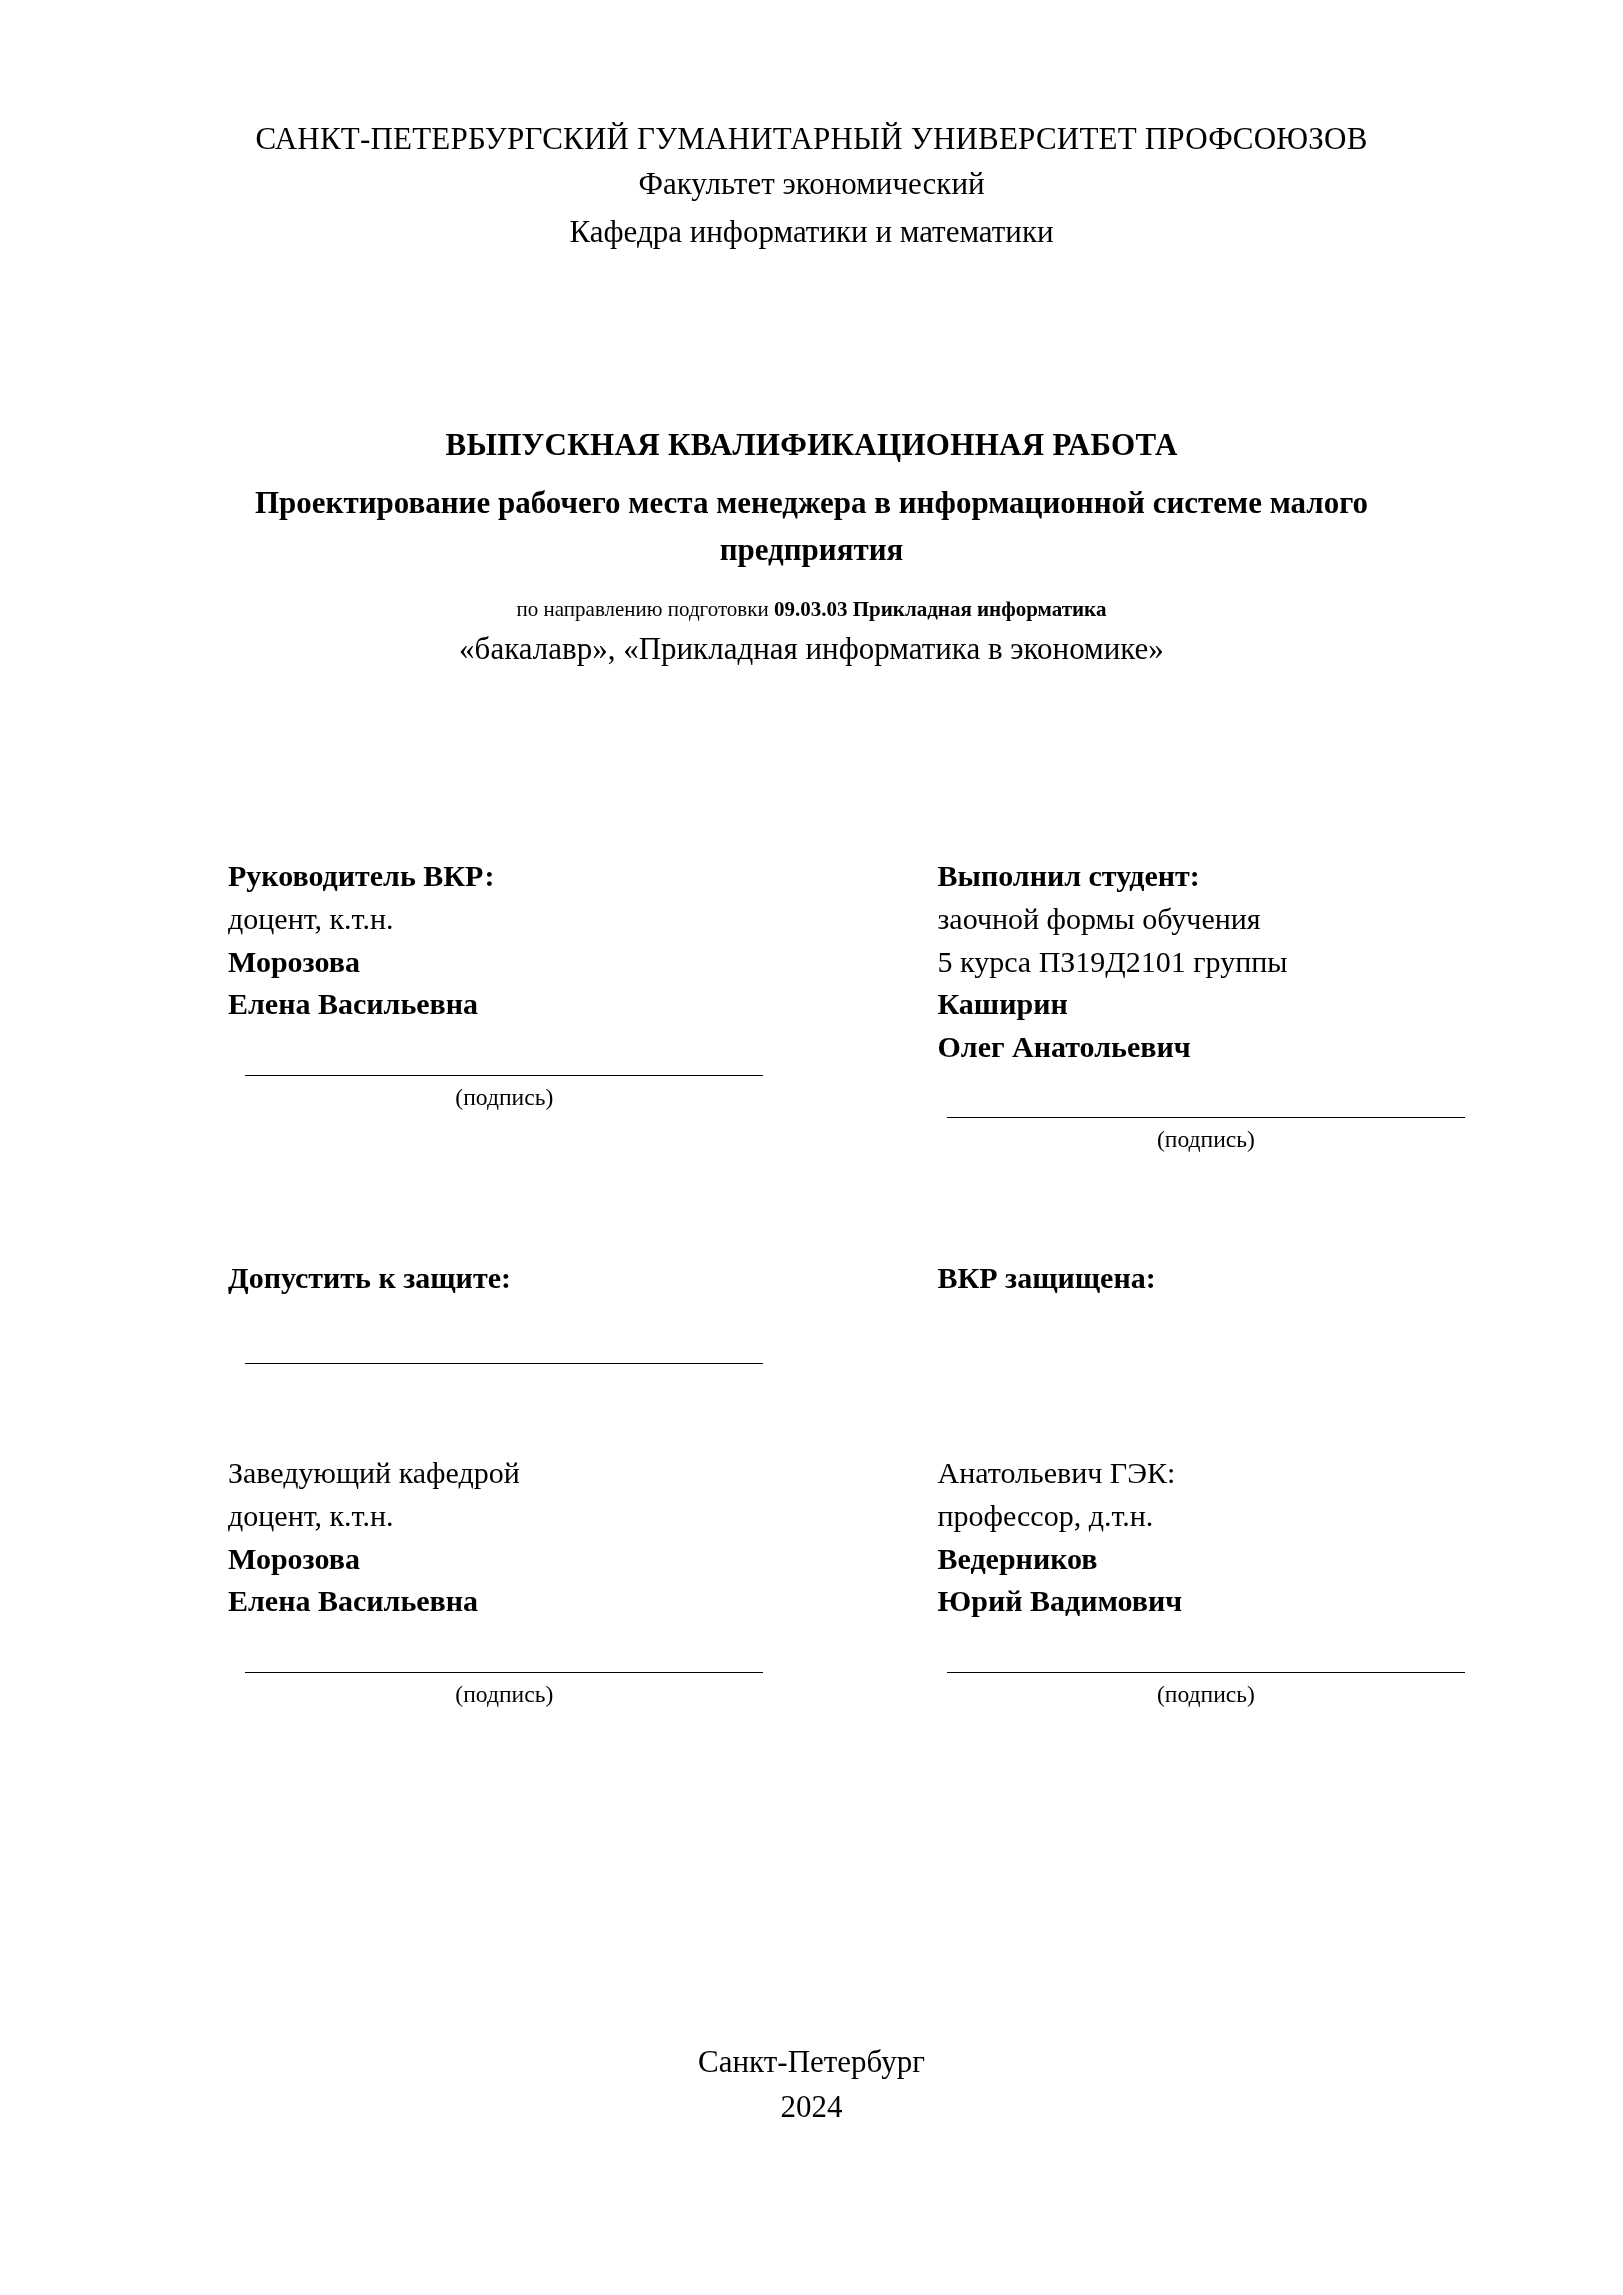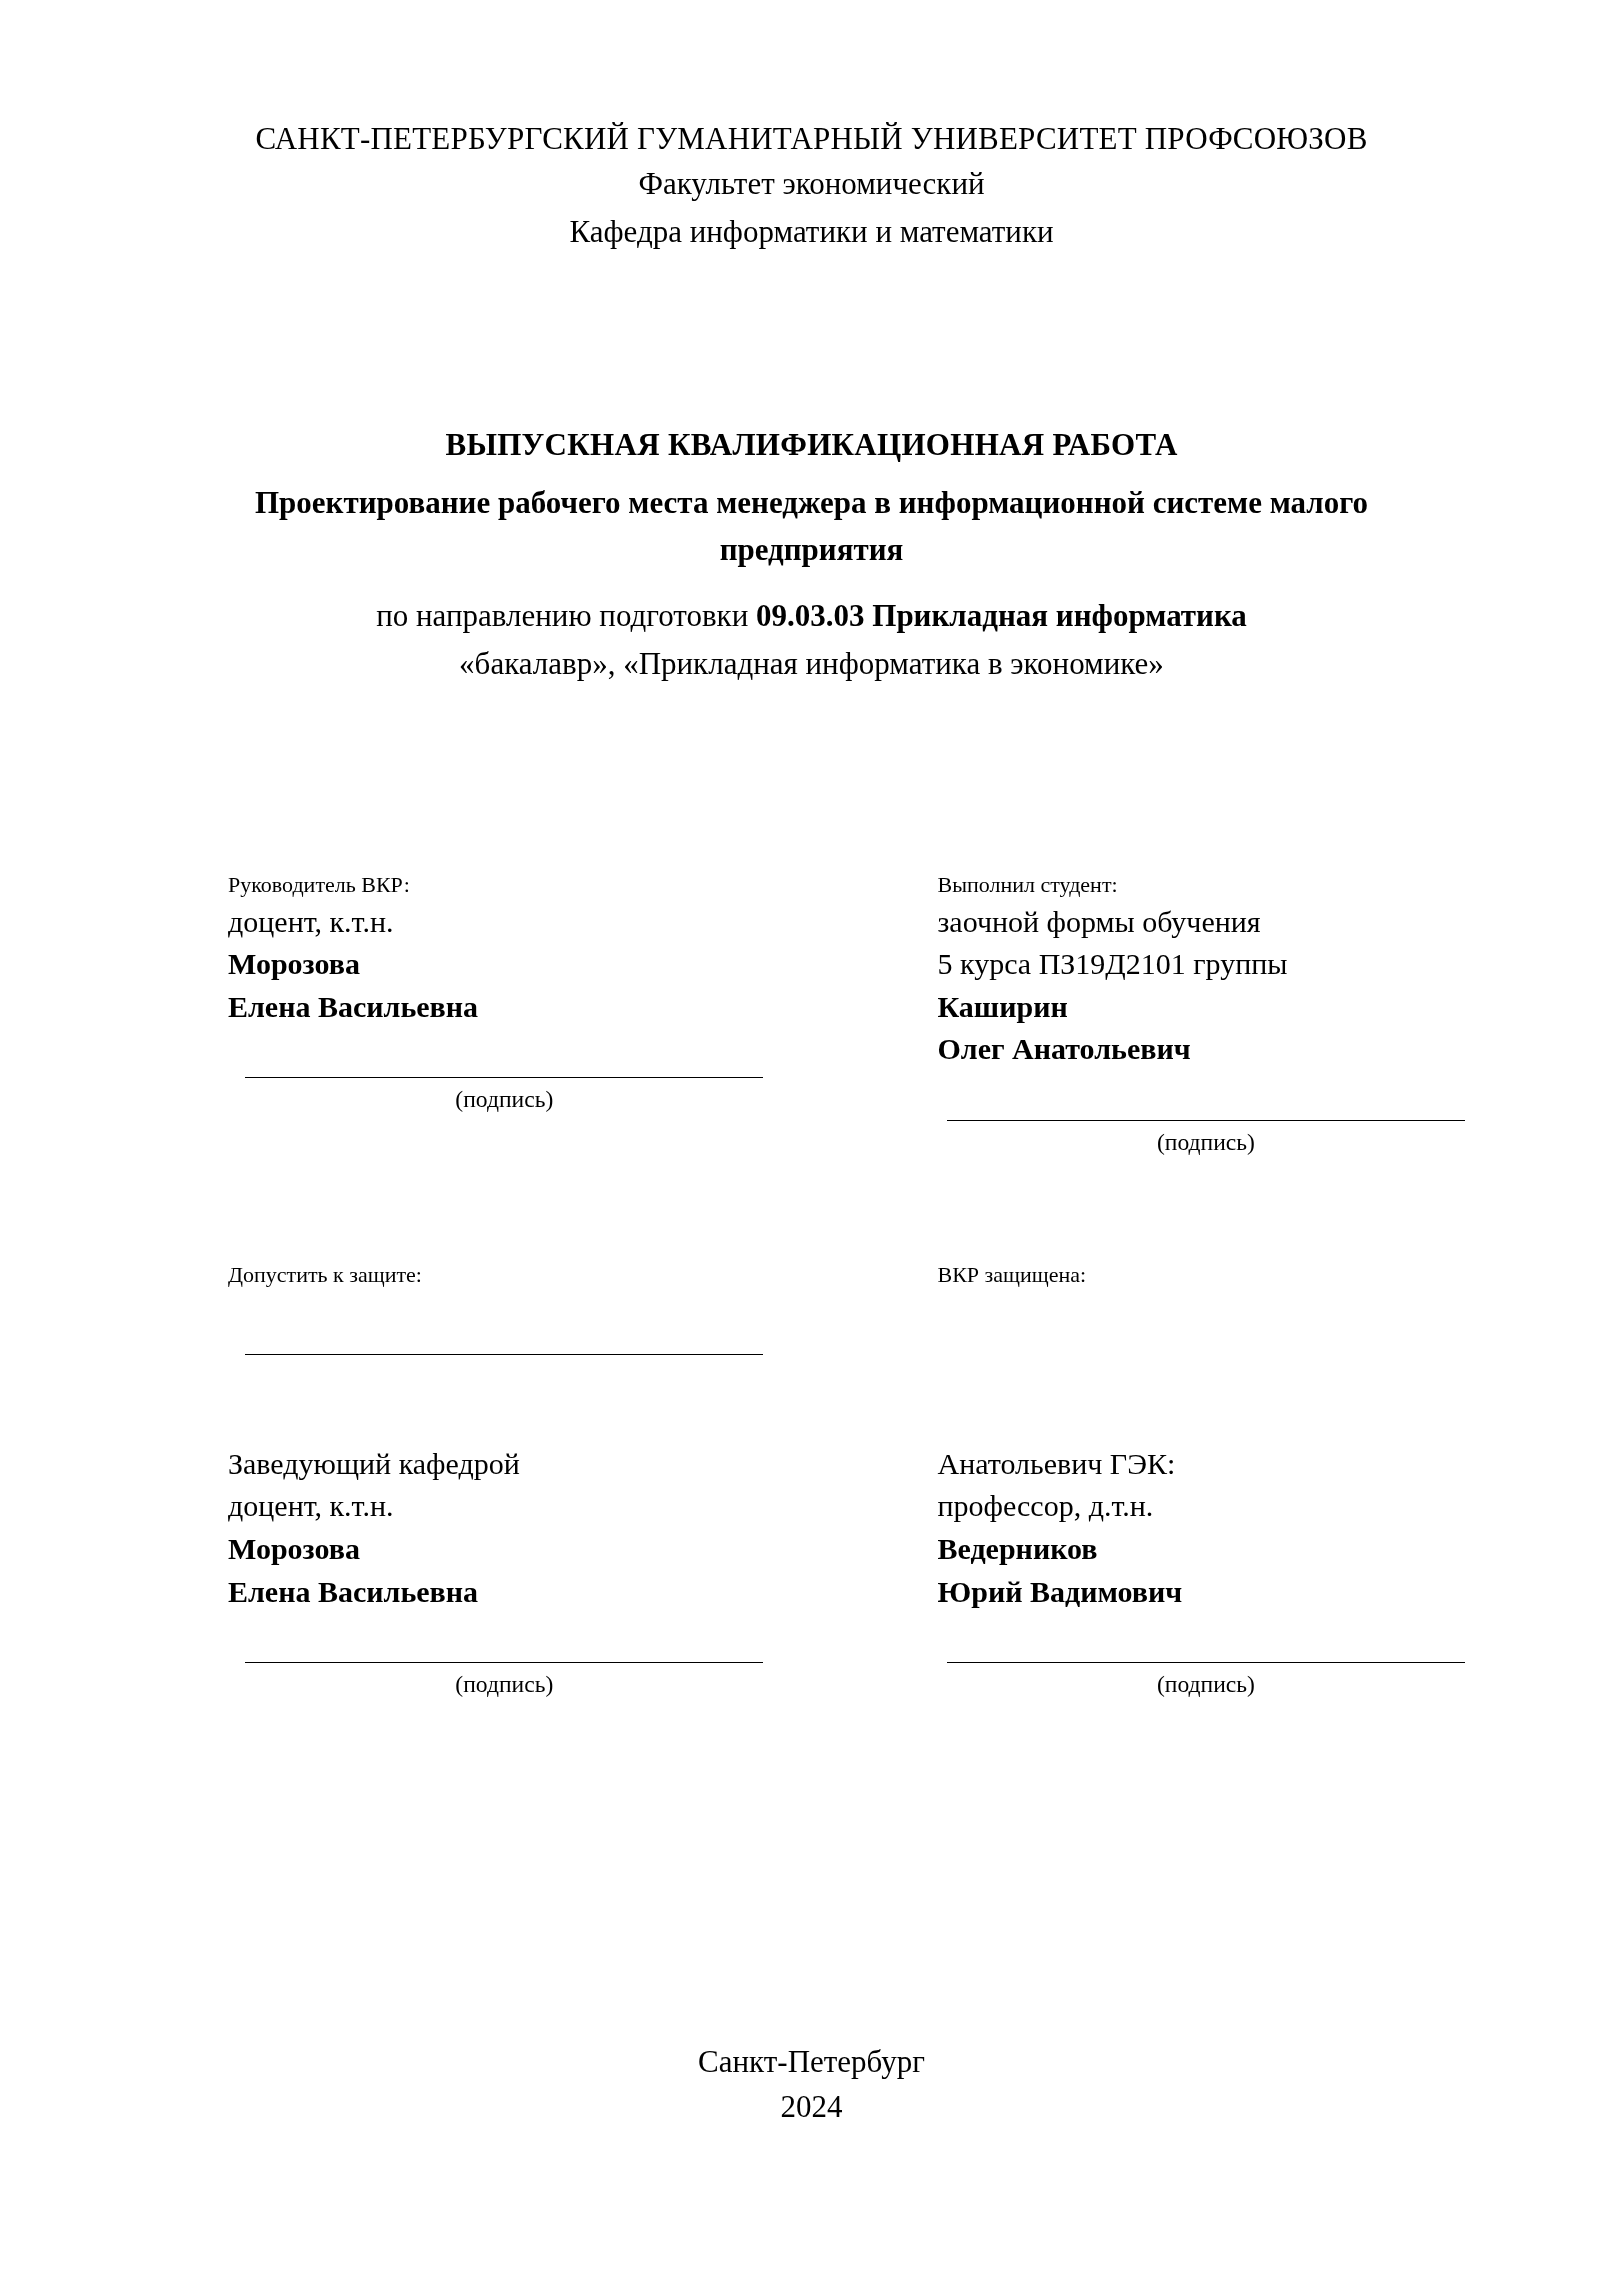--- a/index.html
+++ b/index.html
@@ -51,21 +51,21 @@
     letter-spacing: 0.3px;
   }
   .doc-theme {
     font-size: 31px;
     font-weight: bold;
     line-height: 1.5;
     margin-top: 17.3px;
     padding: 0 63px;
   }
   .doc-program {
-    font-size: 31px;
+    font-size: 21px;
     line-height: 1.45;
     margin-top: 20.4px;
   }
   .doc-program b {
     font-weight: bold;
   }
   .doc-qualification {
     font-size: 31px;
     line-height: 1.45;
     margin-top: 3.1px;
@@ -81,22 +81,22 @@
     width: 100%;
   }
   .col {
     width: 50%;
     box-sizing: border-box;
   }
   .col-left { padding-left: 63px; padding-right: 47px; }
   .col-right { padding-left: 126px; padding-right: 23.6px; }
 
   .lbl-bold {
-    font-size: 22px;
-    font-weight: normal;
+    font-size: 30px;
+    font-weight: bold;
     line-height: 1.5;
   }
   .lbl-reg {
     font-size: 30px;
     line-height: 1.42;
   }
   .name-bold {
     font-size: 30px;
     font-weight: bold;
     line-height: 1.42;

